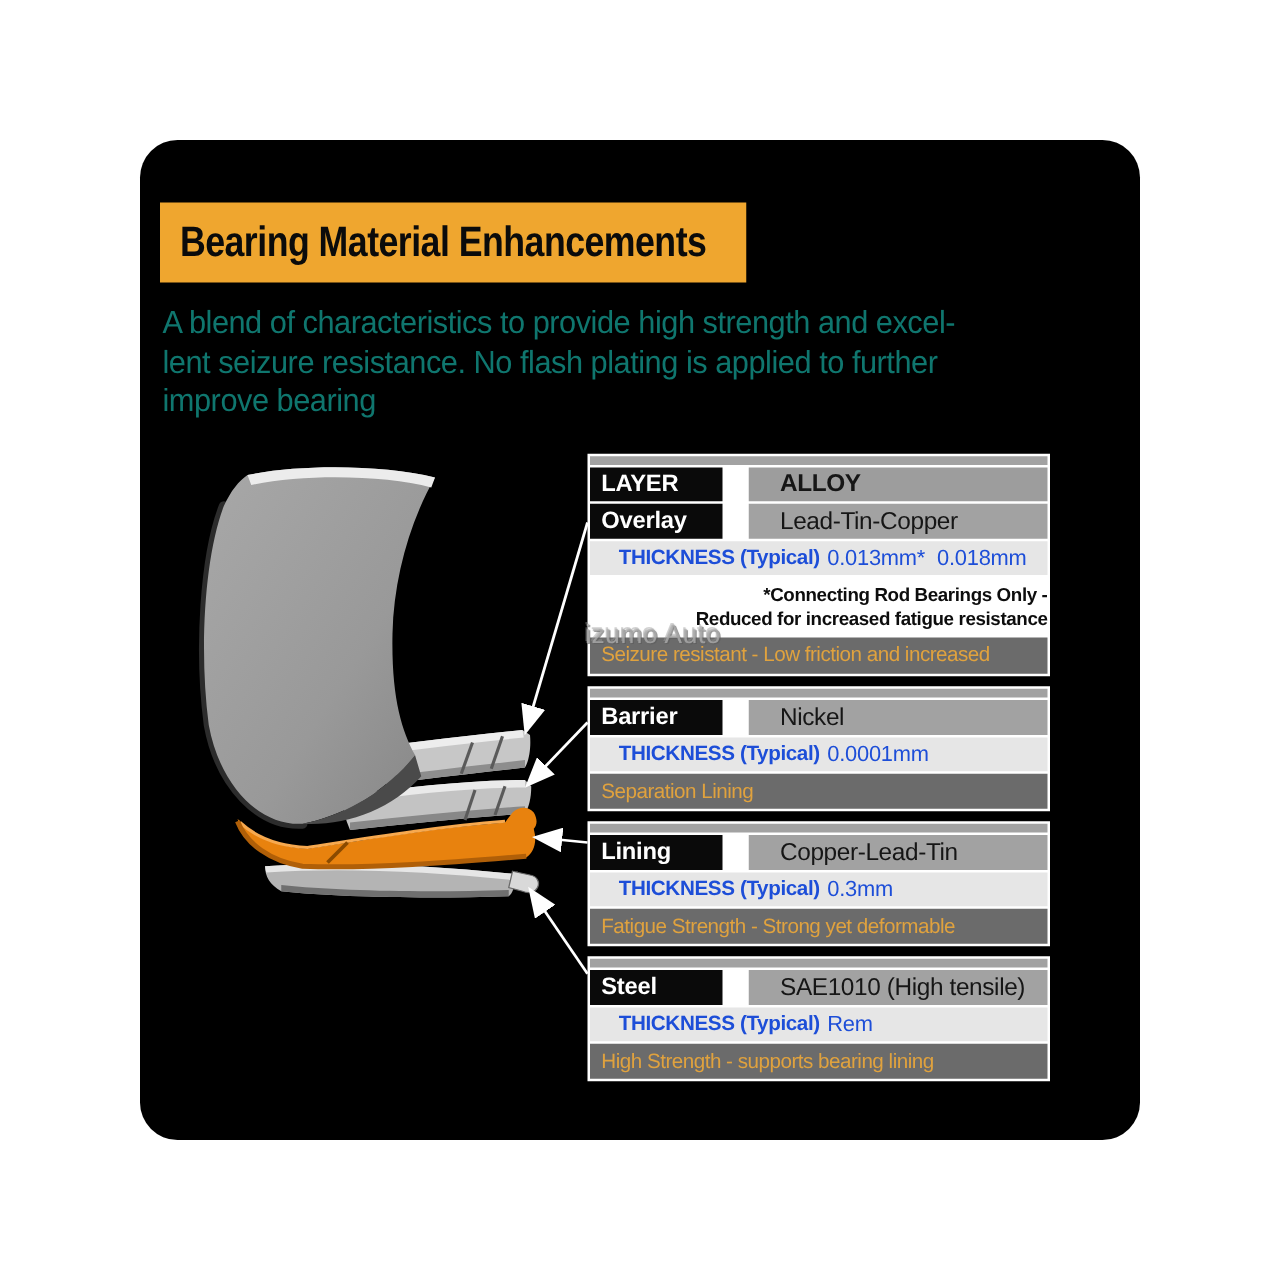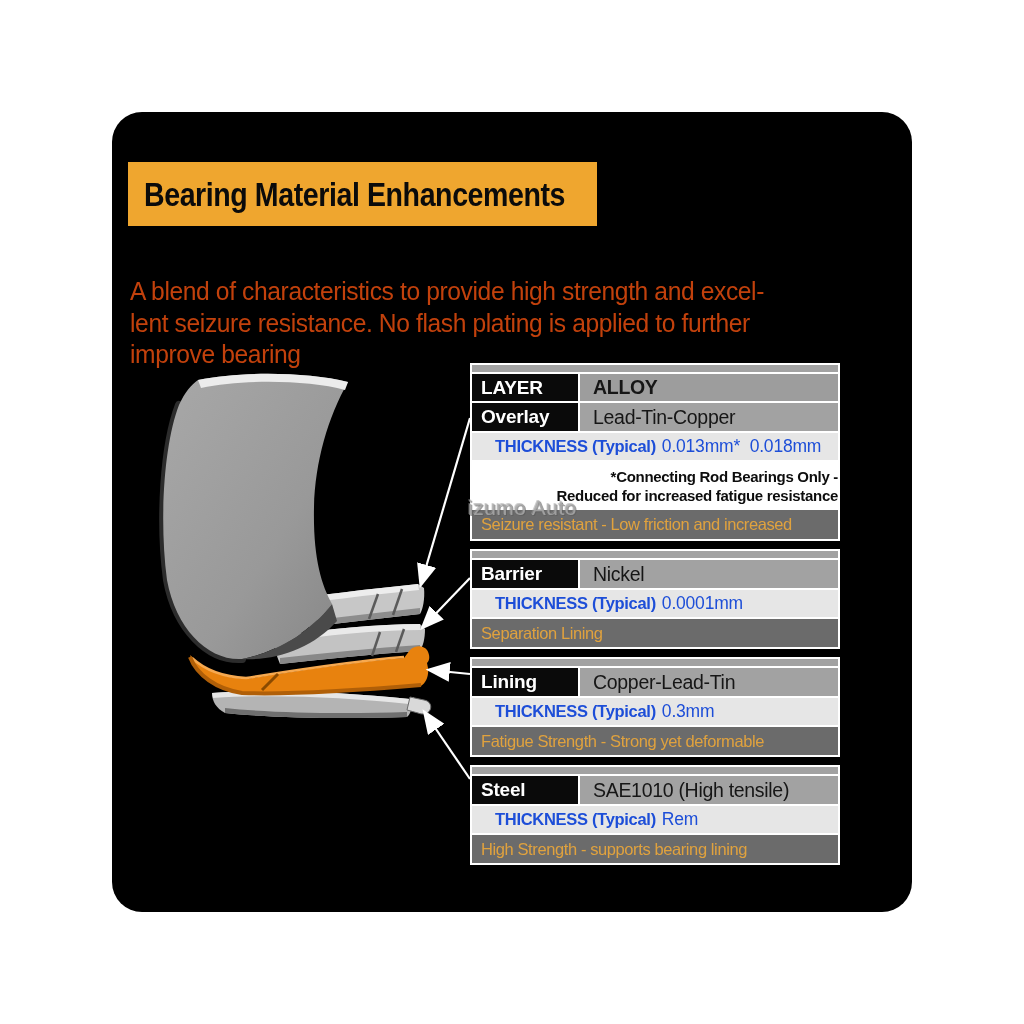--- a/index.html
+++ b/index.html
@@ -7,22 +7,22 @@
   .stage { position:relative; width:1024px; height:1024px; background:#ffffff; overflow:hidden; }
   .canvas { position:absolute; left:112px; top:112px; width:800px; height:800px; background:#000000;border-radius:30px; }
 
   
   .banner { position:absolute; left:16px; top:50px; width:469px; height:64px;
             background:#efa62f; display:flex; align-items:center; }
   .banner h1 { font-size:34px; font-weight:bold; color:#0b0b0b; letter-spacing:-0.5px;
                padding-left:19px; white-space:nowrap; transform:scaleX(0.84); transform-origin:left center; }
 
   
-  .intro { position:absolute; left:18px; top:131px; width:740px; color:#c2410c;
-           font-size:25.5px; line-height:31.5px; letter-spacing:-0.4px;margin-top:33px; }
+  .intro { position:absolute; left:18px; top:131px; width:740px; color:#0f766e;
+           font-size:25.5px; line-height:31.5px; letter-spacing:-0.4px; }
   .intro div { white-space:nowrap; transform:scaleX(0.965); transform-origin:left center; }
 
   
   .diagram { position:absolute; left:0; top:0; width:800px; height:800px; pointer-events:none; }
 
   
   .watermark { position:absolute; left:356px; top:384px; z-index:5; pointer-events:none;
                font-size:21px; font-weight:normal; letter-spacing:0.5px; white-space:nowrap;
                color:rgba(235,235,235,0.40);
                text-shadow:0 0 1px rgba(110,110,110,0.9), 1px 1px 0 rgba(90,90,90,0.55), -1px -1px 0 rgba(160,160,160,0.45); }
@@ -30,21 +30,21 @@
   
   .spec-table { position:absolute; left:358px; top:251px; width:370px; z-index:2; }
   .tsection { background:#ffffff; padding:2px; margin-bottom:8px; }
   .tsection:last-child { margin-bottom:0; }
   .cap { height:7px; background:#a2a2a2; }
   .trow { margin-top:2px;text-align:right; }
   .lrow { display:flex; gap:2px; }
   .cell-label { flex:0 0 106px; background:#0a0a0a; color:#ffffff; font-weight:bold; font-size:19px;
                 display:flex; align-items:center; padding-left:9px; letter-spacing:-0.2px; }
   .cell-value { flex:1; background:#a2a2a2; color:#161616; font-size:19.5px;
-                display:flex; align-items:center; padding-left:13px; letter-spacing:-0.3px; }
+                display:flex; align-items:center; padding-left:25px; letter-spacing:-0.3px;margin-left:19px; }
   .hdr .cell-value { font-weight:bold; background:#9d9d9d; }
   .h28 { height:28px; } .h27 { height:27px; }
   .thick { height:27px; background:#e6e6e6; color:#1d4ed8; display:flex; align-items:center;
            padding-left:23px; white-space:nowrap; overflow:hidden; }
   .thick .tlabel { font-weight:bold; font-size:16.5px; letter-spacing:-0.3px; }
   .thick .tvalue { font-size:17.5px; margin-left:6px; letter-spacing:-0.2px; word-spacing:5px; }
   .note { height:46px; background:#ffffff; color:#0d0d0d; font-weight:bold; font-size:15px;
           line-height:19px; letter-spacing:-0.3px; padding:5px 0 0 7px; }
   .note .indent { padding-left:12px; }
   .feature { height:29px; background:#6b6b6b; color:#e0a23e; font-size:16.5px; letter-spacing:-0.4px;

